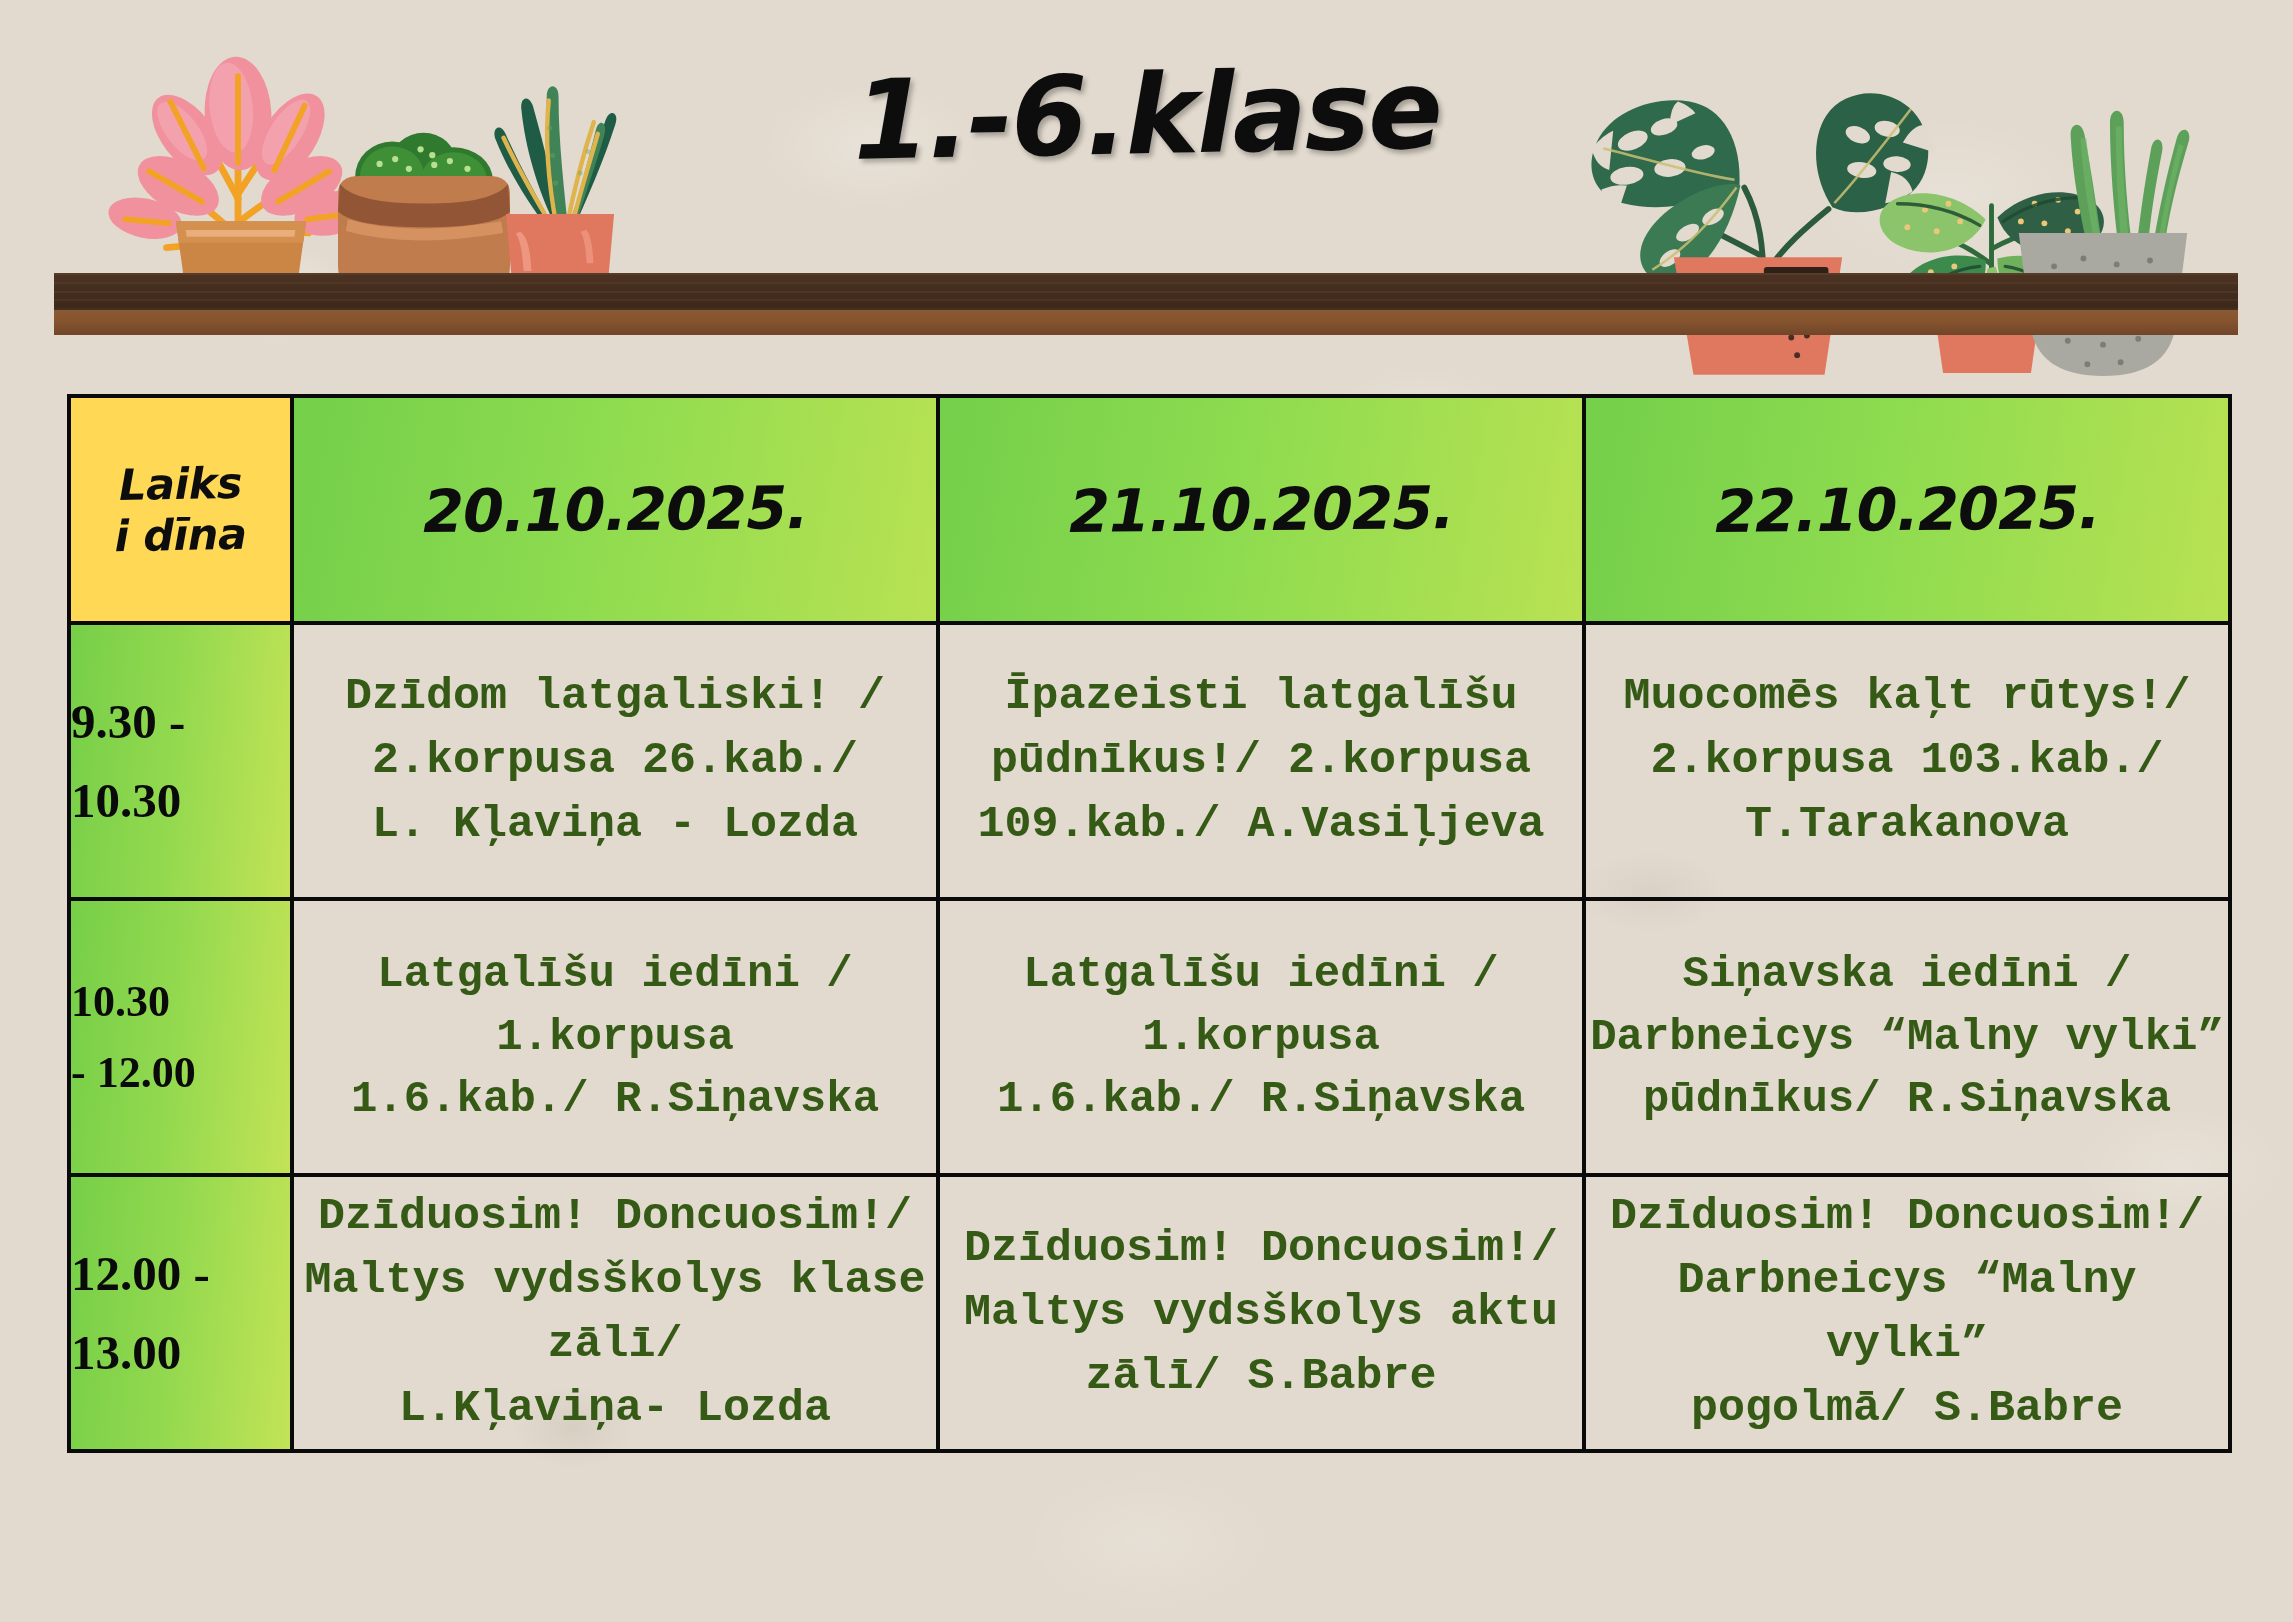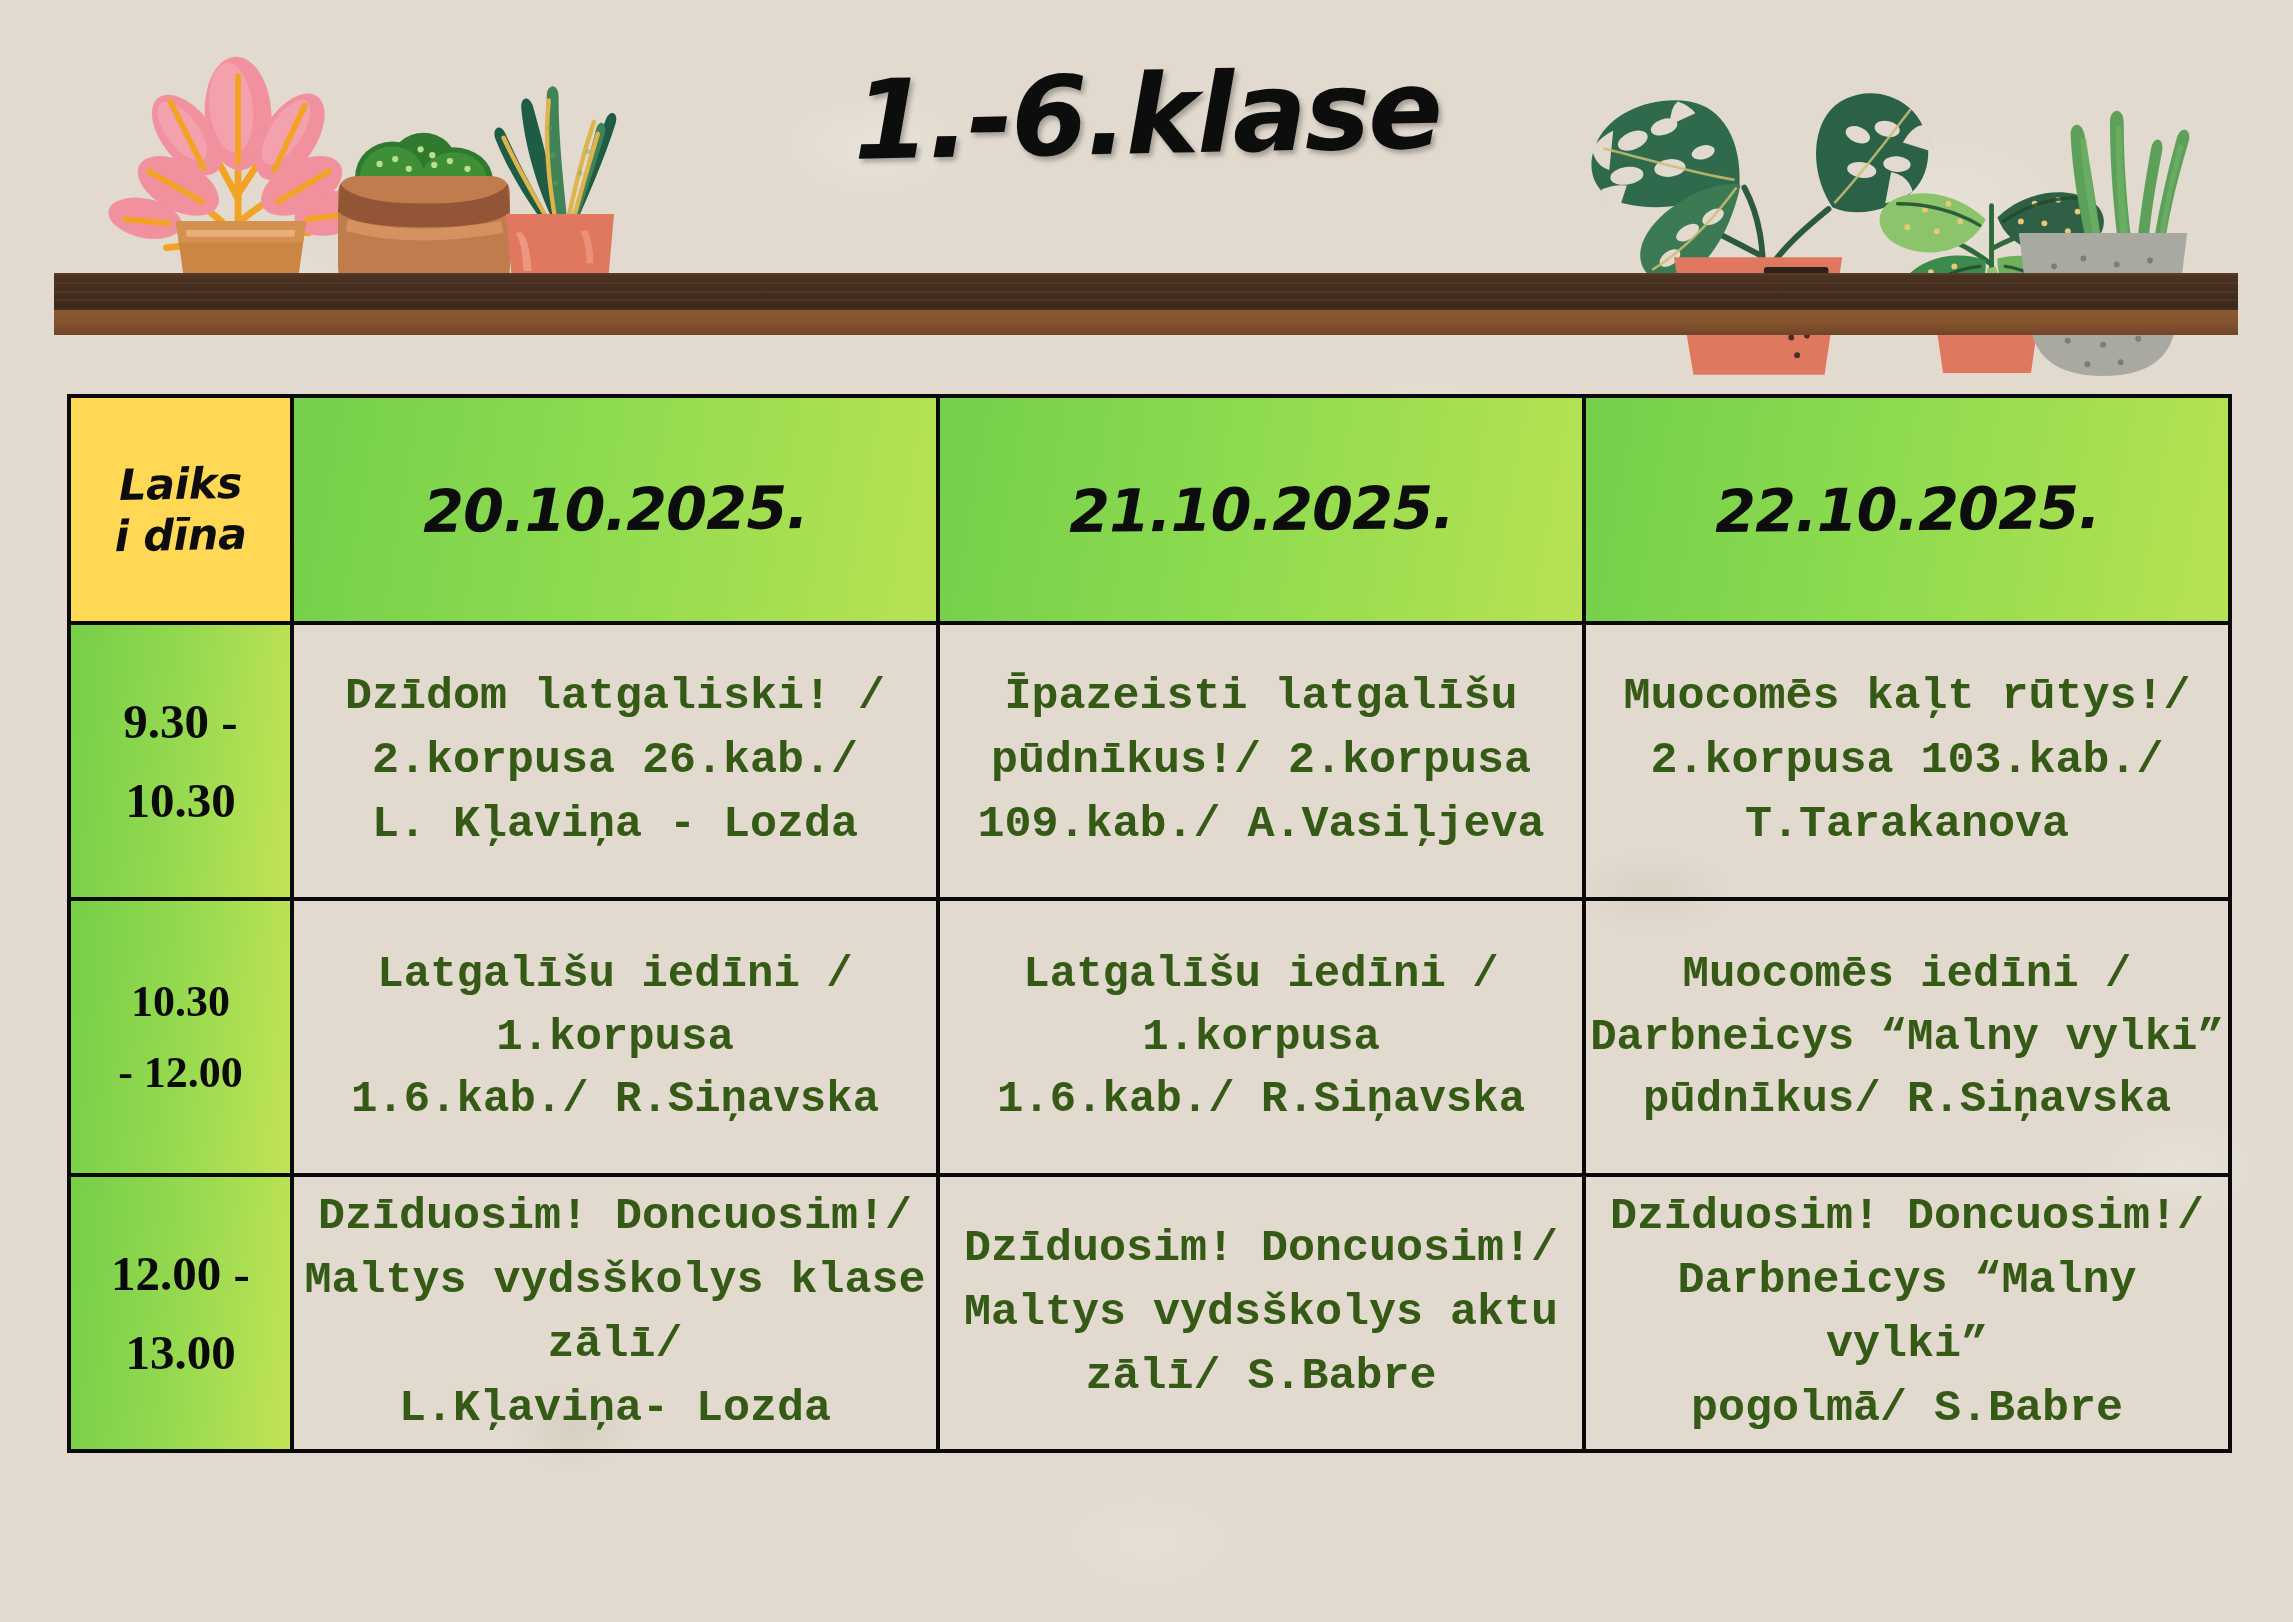--- a/index.html
+++ b/index.html
@@ -127,21 +127,20 @@
     font-size: 59px;
     color: #0d0d0d;
     letter-spacing: -1px;
     display: inline-block;
     transform: rotate(-0.6deg);
   }
 
   
   .cell-time {
     background: linear-gradient(95deg,#76cf48 0%, #94d94f 48%, #c3e356 100%);
-    text-align: center;
     vertical-align: middle;
     padding: 7.8px 5.9px;
   }
   .cell-time .t {
     font-family: "Liberation Serif", serif;
     font-weight: 700;
     font-size: 49px;
     line-height: 1.62;
     color: #0a0a0a;
     display: block;
@@ -531,21 +530,21 @@
       </td>
       <td class="cell-act">
         <span class="a">Latgalīšu iedīni / 1.korpusa</span>
         <span class="a">1.6.kab./ R.Siņavska</span>
       </td>
       <td class="cell-act">
         <span class="a">Latgalīšu iedīni / 1.korpusa</span>
         <span class="a">1.6.kab./ R.Siņavska</span>
       </td>
       <td class="cell-act">
-        <span class="a">Muocomēs iedīni /</span>
+        <span class="a">Siņavska iedīni /</span>
         <span class="a">Darbneicys “Malny vylki”</span>
         <span class="a">pūdnīkus/ R.Siņavska</span>
       </td>
     </tr>
 
     <tr class="row3">
       <td class="cell-time">
         <span class="t">12.00 -</span>
         <span class="t">13.00</span>
       </td>

